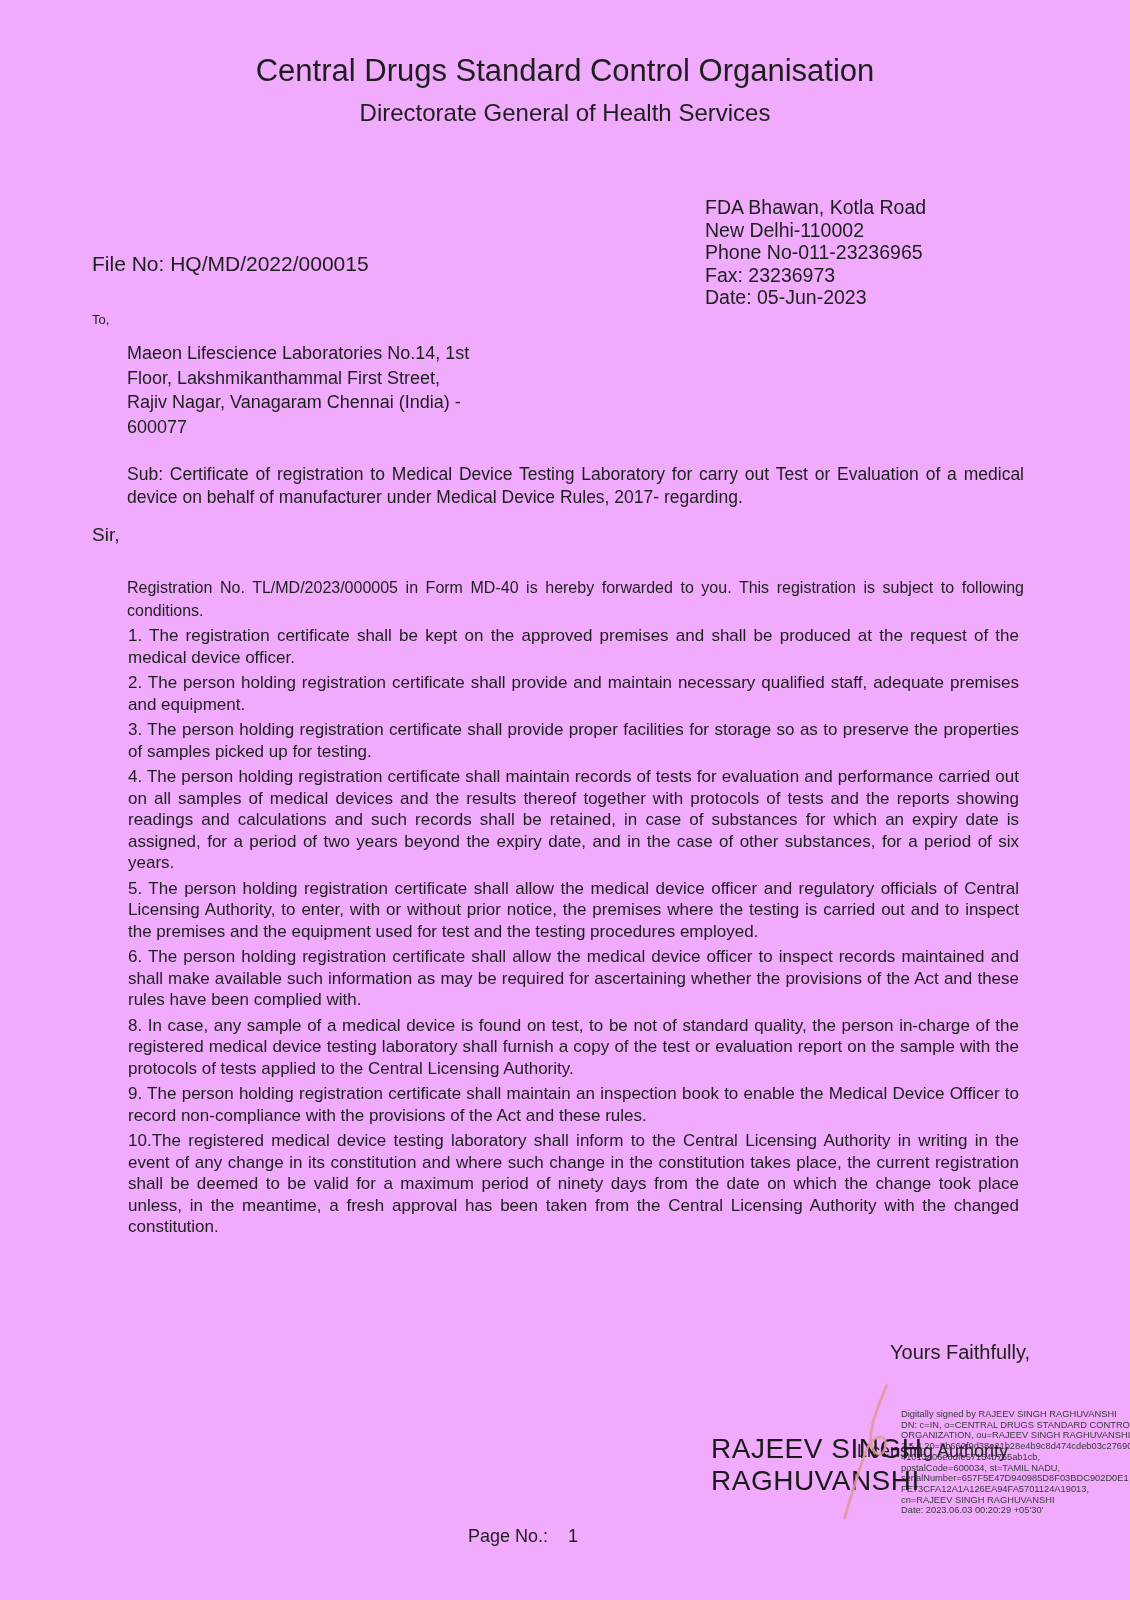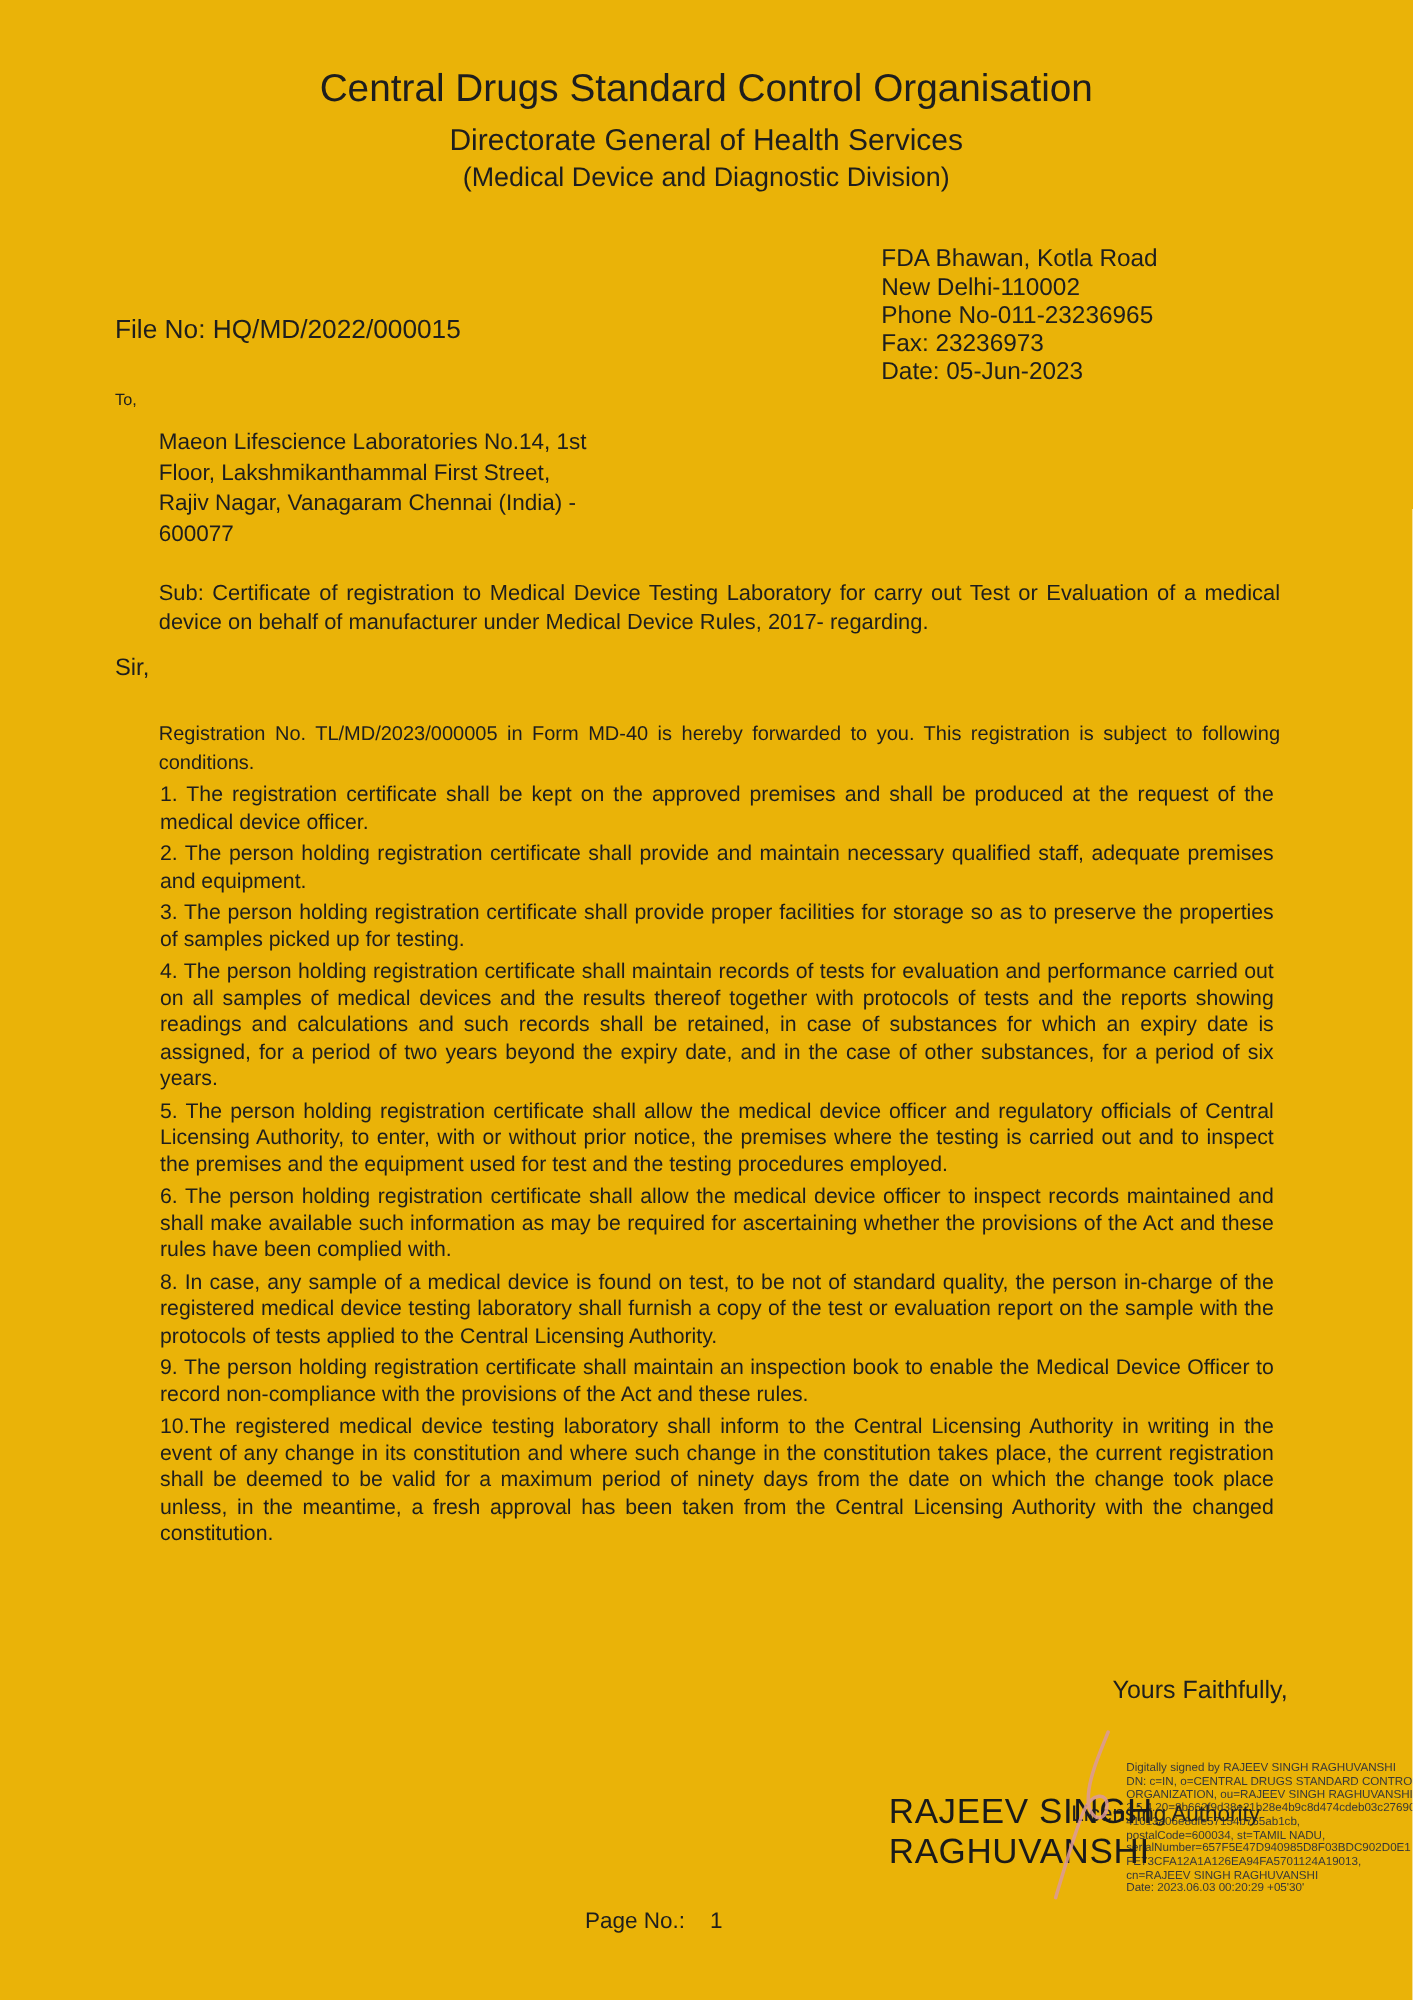--- a/index.html
+++ b/index.html
@@ -1,18 +1,18 @@
 <!DOCTYPE html>
 <html><head>
 <meta charset="utf-8">
 <style>
   html,body { margin:0; padding:0; background:#ffffff; }
   .page {
     position:relative; width:1130px; height:1600px; margin:0 auto;
-    background:#eab308; color:#1e1e1e; overflow:hidden;
+    background:#f0abfc; color:#1e1e1e; overflow:hidden;
     font-family:"Liberation Sans", sans-serif;
   }
   .page * { box-sizing:border-box; }
   .abs { position:absolute; }
 
   .letterhead { left:0; top:52px; width:100%; text-align:center; }
   .org-line  { font-size:31px;   line-height:38px; }
   .dir-line  { font-size:24px;   line-height:33px; margin-top:6px; }
   .min-line  { font-size:21.5px; line-height:27px; margin-top:5px; }
   .divi-line { font-size:21.5px; line-height:27px; }
@@ -43,21 +43,20 @@
   .footer .pg-num { margin-left:20px; }
 </style>
 </head>
 <body>
 
 <div class="page">
 
   <header class="abs letterhead">
     <div class="org-line">Central Drugs Standard Control Organisation</div>
     <div class="dir-line">Directorate General of Health Services</div>
-    <div class="divi-line">(Medical Device and Diagnostic Division)</div>
   </header>
 
   <div class="abs contact">
     <div>FDA Bhawan, Kotla Road</div>
     <div>New Delhi-110002</div>
     <div>Phone No-011-23236965</div>
     <div>Fax: 23236973</div>
     <div>Date: 05-Jun-2023</div>
   </div>
 

